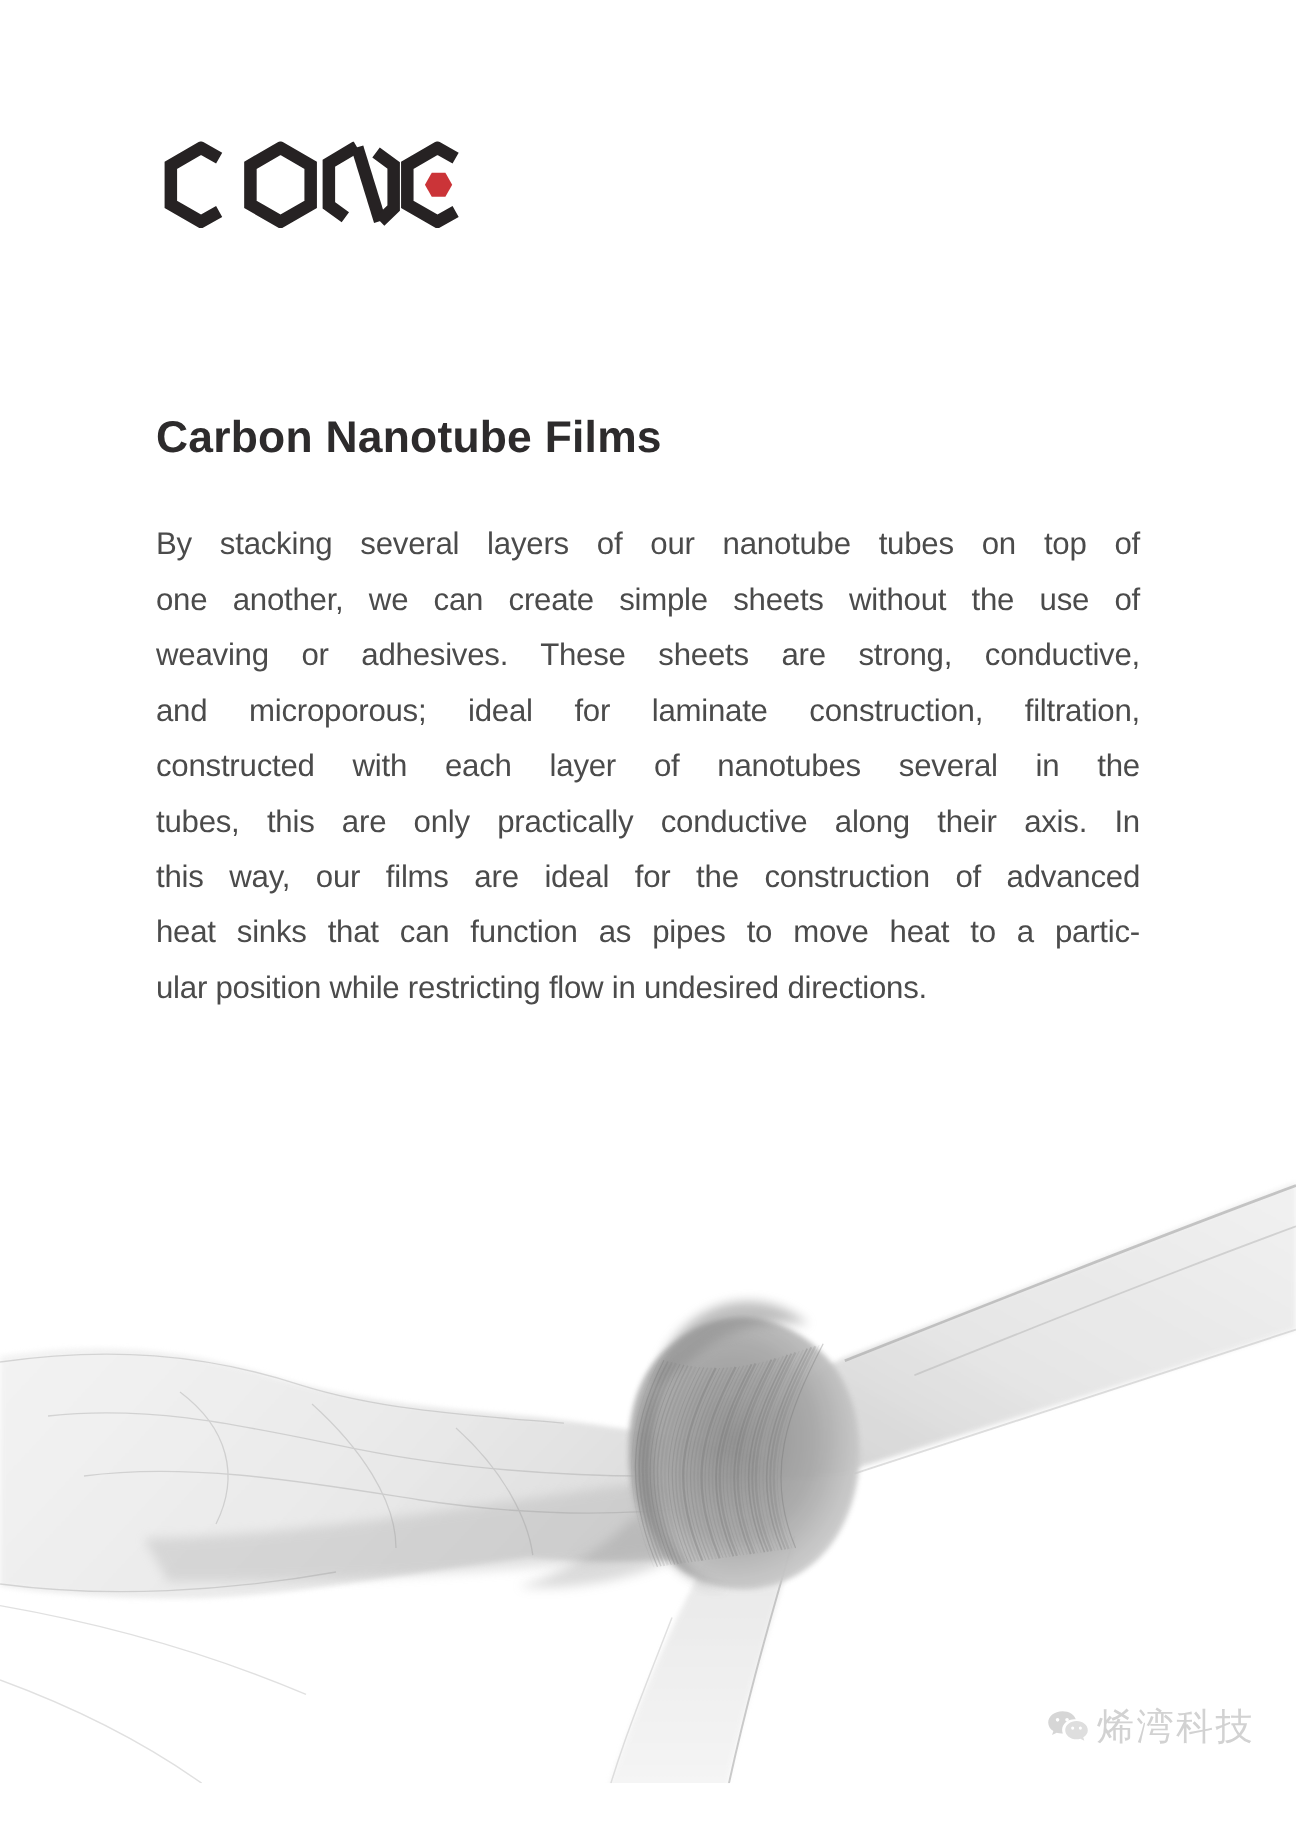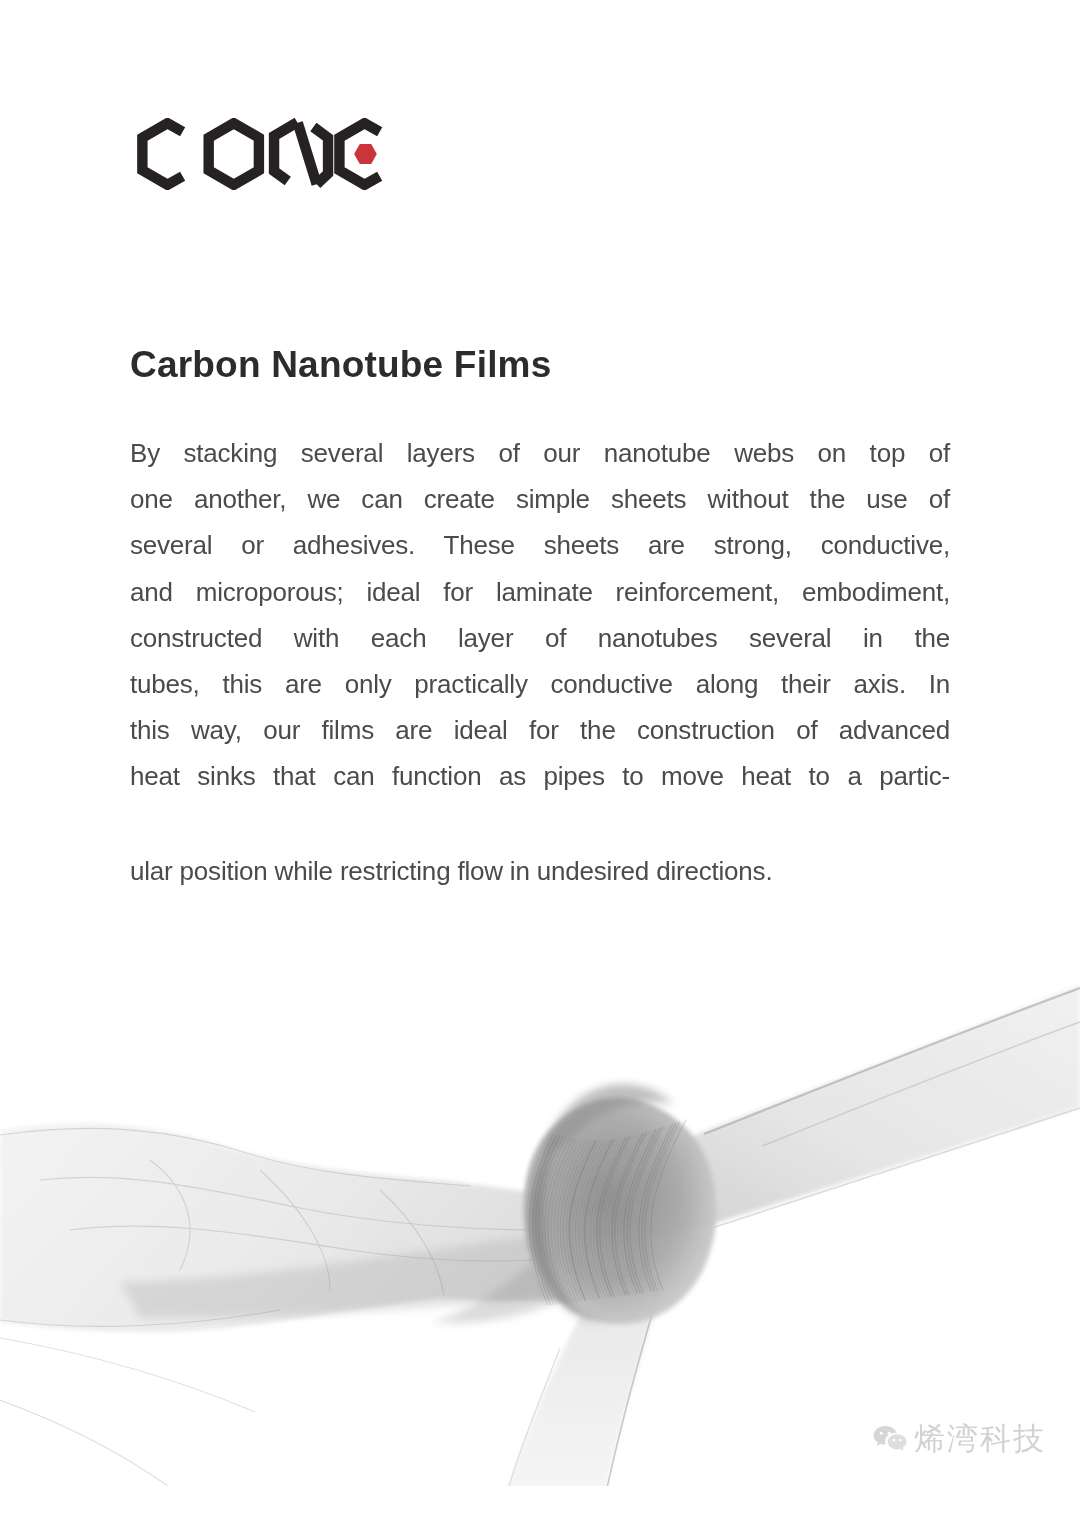--- a/index.html
+++ b/index.html
@@ -14,21 +14,21 @@
   }
   .body-text{
     position:absolute;left:130px;top:430px;width:820px;
     font-size:26px;font-weight:300;color:#4b4b4b;letter-spacing:-0.2px;
     line-height:46.2px;
   }
   .body-text .line{
     width:820px;text-align:justify;text-align-last:justify;
     white-space:normal;overflow:visible;
   }
-  .body-text .line.last{text-align-last:left;margin-top:48px;}
+  .body-text .line.last{text-align-last:left;}
   .figure{position:absolute;left:0;top:980px;width:1080px;height:552px;}
   .watermark{
     position:absolute;right:34px;bottom:26px;display:flex;align-items:center;gap:6px;
     color:#d2d2d2;font-size:31px;letter-spacing:2px;
   }
   .watermark svg{display:block;}
 </style>
 </head>
 <body>
 
@@ -54,24 +54,24 @@
       <g transform="translate(208,0)">
         <path d="M 48,14.5 L 32,5.5 L 5.5,20.8 L 5.5,55.2 L 32,70.5 L 48,61.5"></path>
         <path d="M 21,38 L 27,27.5 L 39,27.5 L 45,38 L 39,48.5 L 27,48.5 Z" fill="#cb3438" stroke="none"></path>
       </g>
     </g>
   </svg>
 
   <h1 class="page-title">Carbon Nanotube Films</h1>
 
   <div class="body-text">
-    <div class="line">By stacking several layers of our nanotube webs on top of</div>
+    <div class="line">By stacking several layers of our nanotube tubes on top of</div>
     <div class="line">one another, we can create simple sheets without the use of</div>
-    <div class="line">several or adhesives.  These sheets are strong, conductive,</div>
-    <div class="line">and microporous; ideal for laminate reinforcement, embodiment,</div>
+    <div class="line">weaving or adhesives.  These sheets are strong, conductive,</div>
+    <div class="line">and microporous; ideal for laminate construction, filtration,</div>
     <div class="line">constructed with each layer of nanotubes several in the</div>
     <div class="line">tubes, this are only practically conductive along their axis. In</div>
     <div class="line">this way, our films are ideal for the construction of advanced</div>
     <div class="line">heat sinks that can function as pipes to move heat to a partic-</div>
     <div class="line last">ular position while restricting flow in undesired directions.</div>
   </div>
 
   <svg class="figure" viewBox="0 0 1080 552" role="img" aria-label="Two translucent carbon nanotube film ribbons crossing and tied in a fibrous knot">
     <defs>
       <filter id="soft2" x="-20%" y="-20%" width="140%" height="140%">

